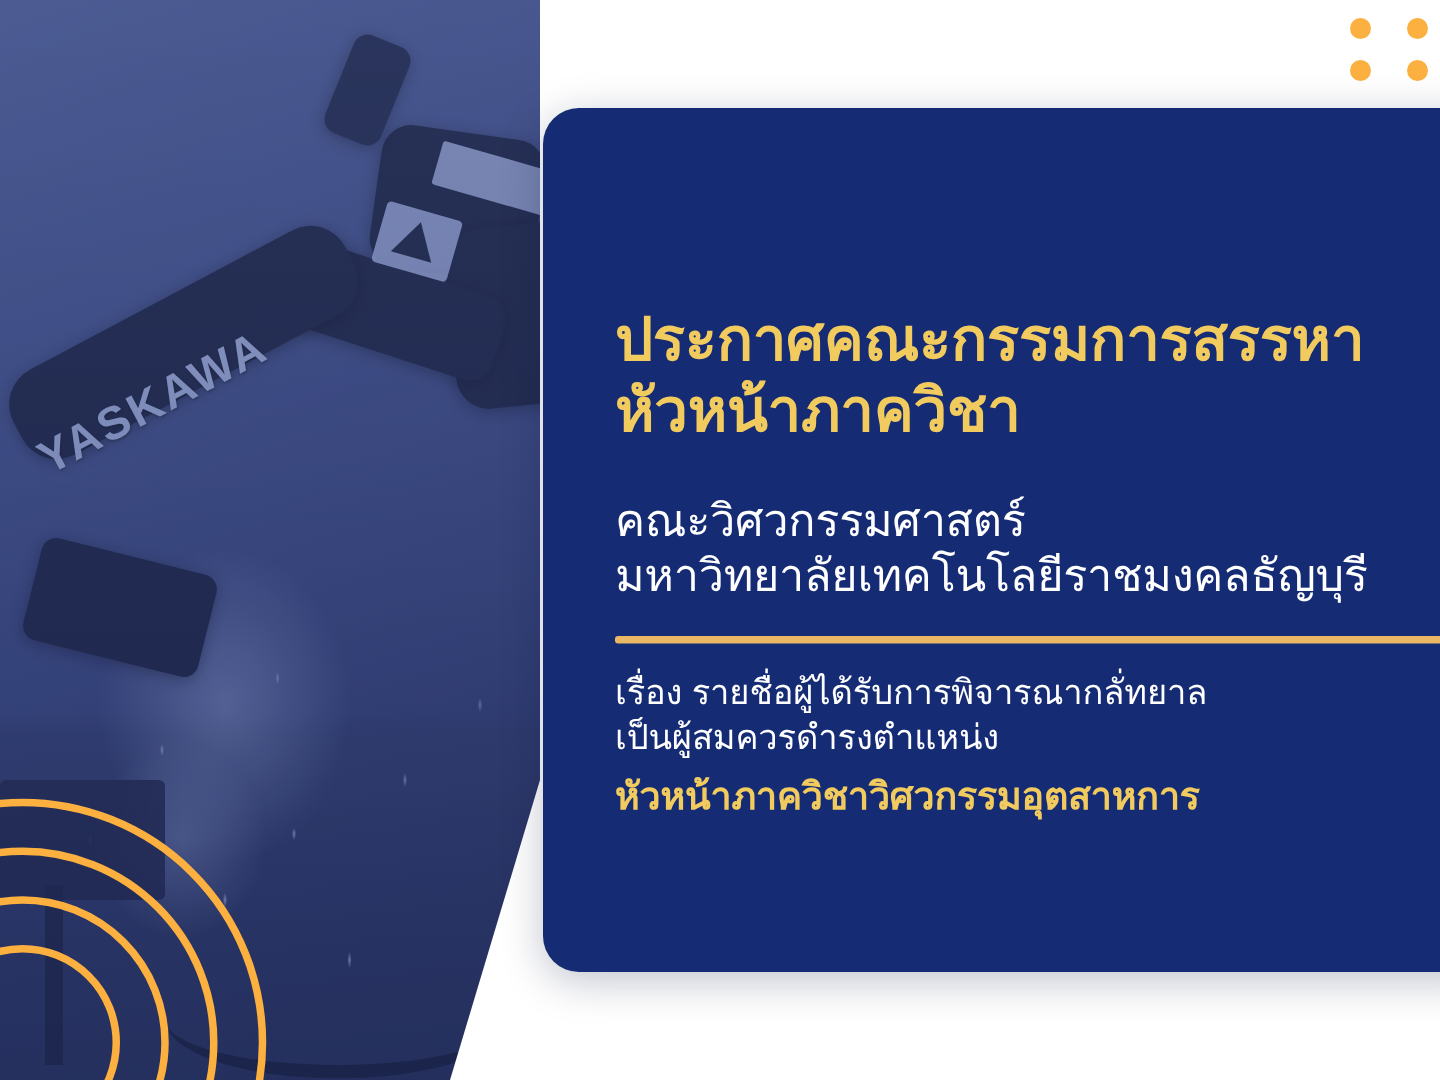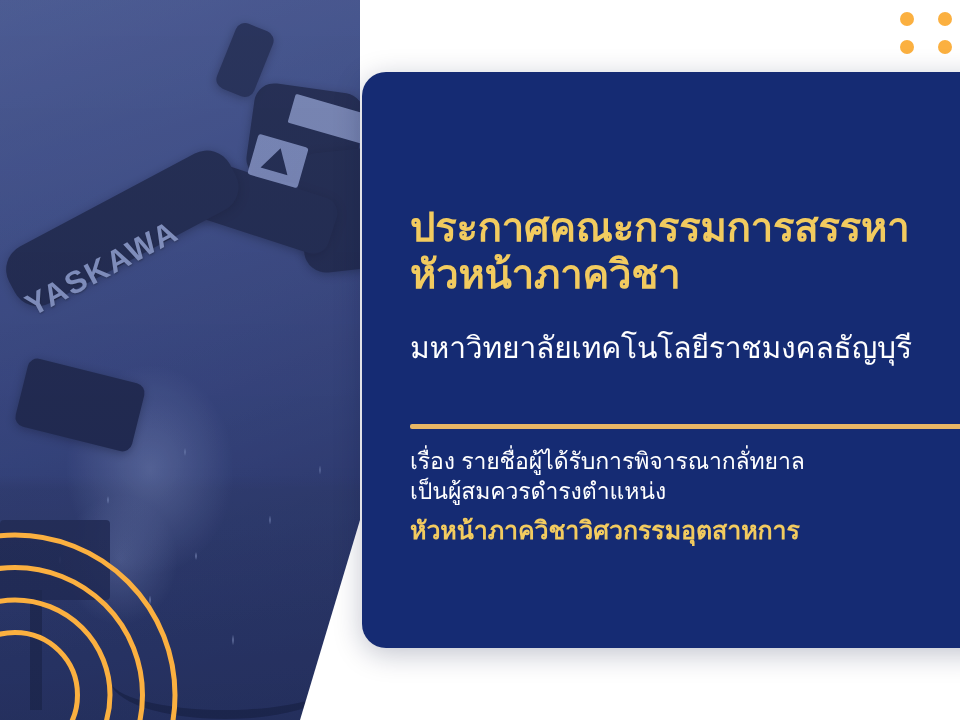--- a/index.html
+++ b/index.html
@@ -212,20 +212,21 @@
 
   <div class="card">
     <div class="card-inner">
 
       <div class="headline">
         <span>ประกาศคณะกรรมการสรรหา</span>
         <span class="l2">หัวหน้าภาควิชา</span>
       </div>
 
       <div class="subhead">
+        <span>คณะวิศวกรรมศาสตร์</span>
         <span class="l2">มหาวิทยาลัยเทคโนโลยีราชมงคลธัญบุรี</span>
       </div>
 
       <div class="rule"></div>
 
       <div class="body">
         <span>เรื่อง รายชื่อผู้ได้รับการพิจารณากลั่ทยาล</span>
         <span class="l2">เป็นผู้สมควรดำรงตำแหน่ง</span>
       </div>
 

